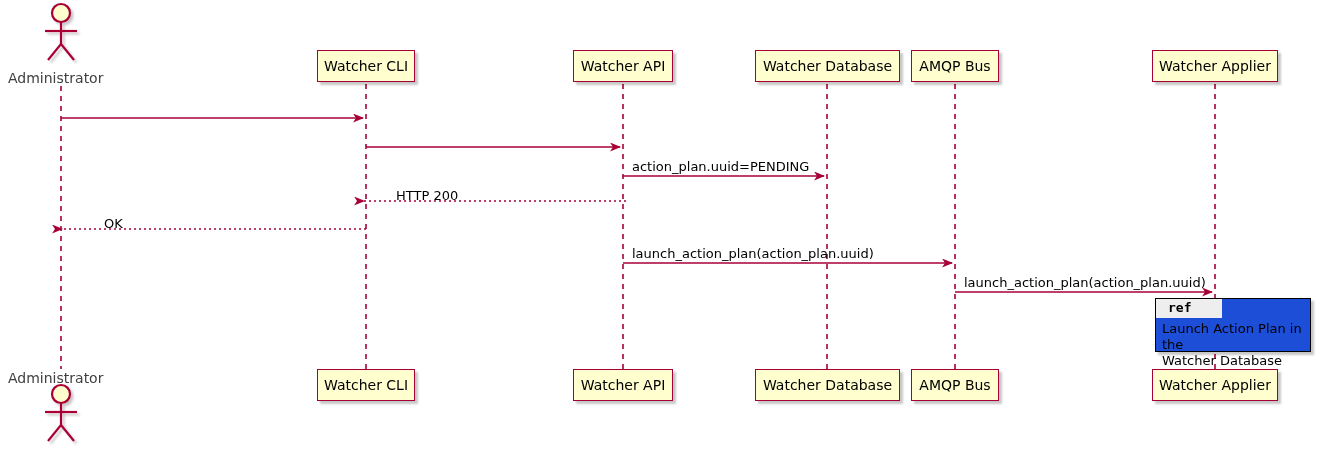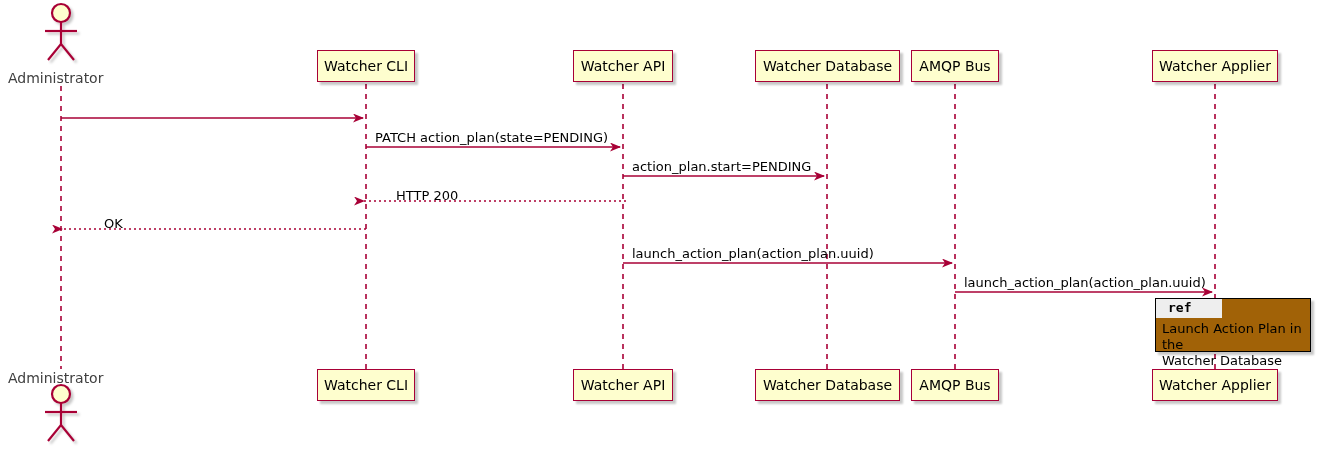--- a/index.html
+++ b/index.html
@@ -56,21 +56,21 @@
     font-size: 13px;
     color: #000000;
     white-space: nowrap;
     line-height: 1;
   }
 
   
   .ref-frag {
     position: absolute;
     box-sizing: border-box;
-    background: #a16207;
+    background: #1d4ed8;
     border: 1.5px solid #000000;
     box-shadow: 3px 3px 2px rgba(0,0,0,0.22);
   }
   .ref-tab {
     position: absolute;
     left: 0;
     top: 0;
     width: 66px;
     height: 19px;
     background: #EEEEEE;
@@ -181,22 +181,21 @@
   <div class="pbox" style="left:911px; top:369px; width:88px; height:32px;">
     <span>AMQP Bus</span>
   </div>
   <div class="pbox" style="left:1152px; top:369px; width:126px; height:32px;">
     <span>Watcher Applier</span>
   </div>
 
   <div class="actor-label" style="left:8px; top:70px;">Administrator</div>
   <div class="actor-label" style="left:8px; top:370px;">Administrator</div>
 
-  <div class="msg-label" style="left:375px; top:131px;">PATCH action_plan(state=PENDING)</div>
-  <div class="msg-label" style="left:632px; top:160px;">action_plan.start=PENDING</div>
+  <div class="msg-label" style="left:632px; top:160px;">action_plan.uuid=PENDING</div>
   <div class="msg-label" style="left:396px; top:189px;">HTTP 200</div>
   <div class="msg-label" style="left:76px; top:217px;margin-left:28px;">OK</div>
   <div class="msg-label" style="left:632px; top:247px;">launch_action_plan(action_plan.uuid)</div>
   <div class="msg-label" style="left:964px; top:276px;">launch_action_plan(action_plan.uuid)</div>
 
   <div class="ref-frag" style="left:1155px; top:298px; width:156px; height:54px;">
     <div class="ref-tab"></div>
     <div class="ref-tab-label">ref</div>
     <div class="ref-body">Launch Action Plan in the
 Watcher Database</div>

